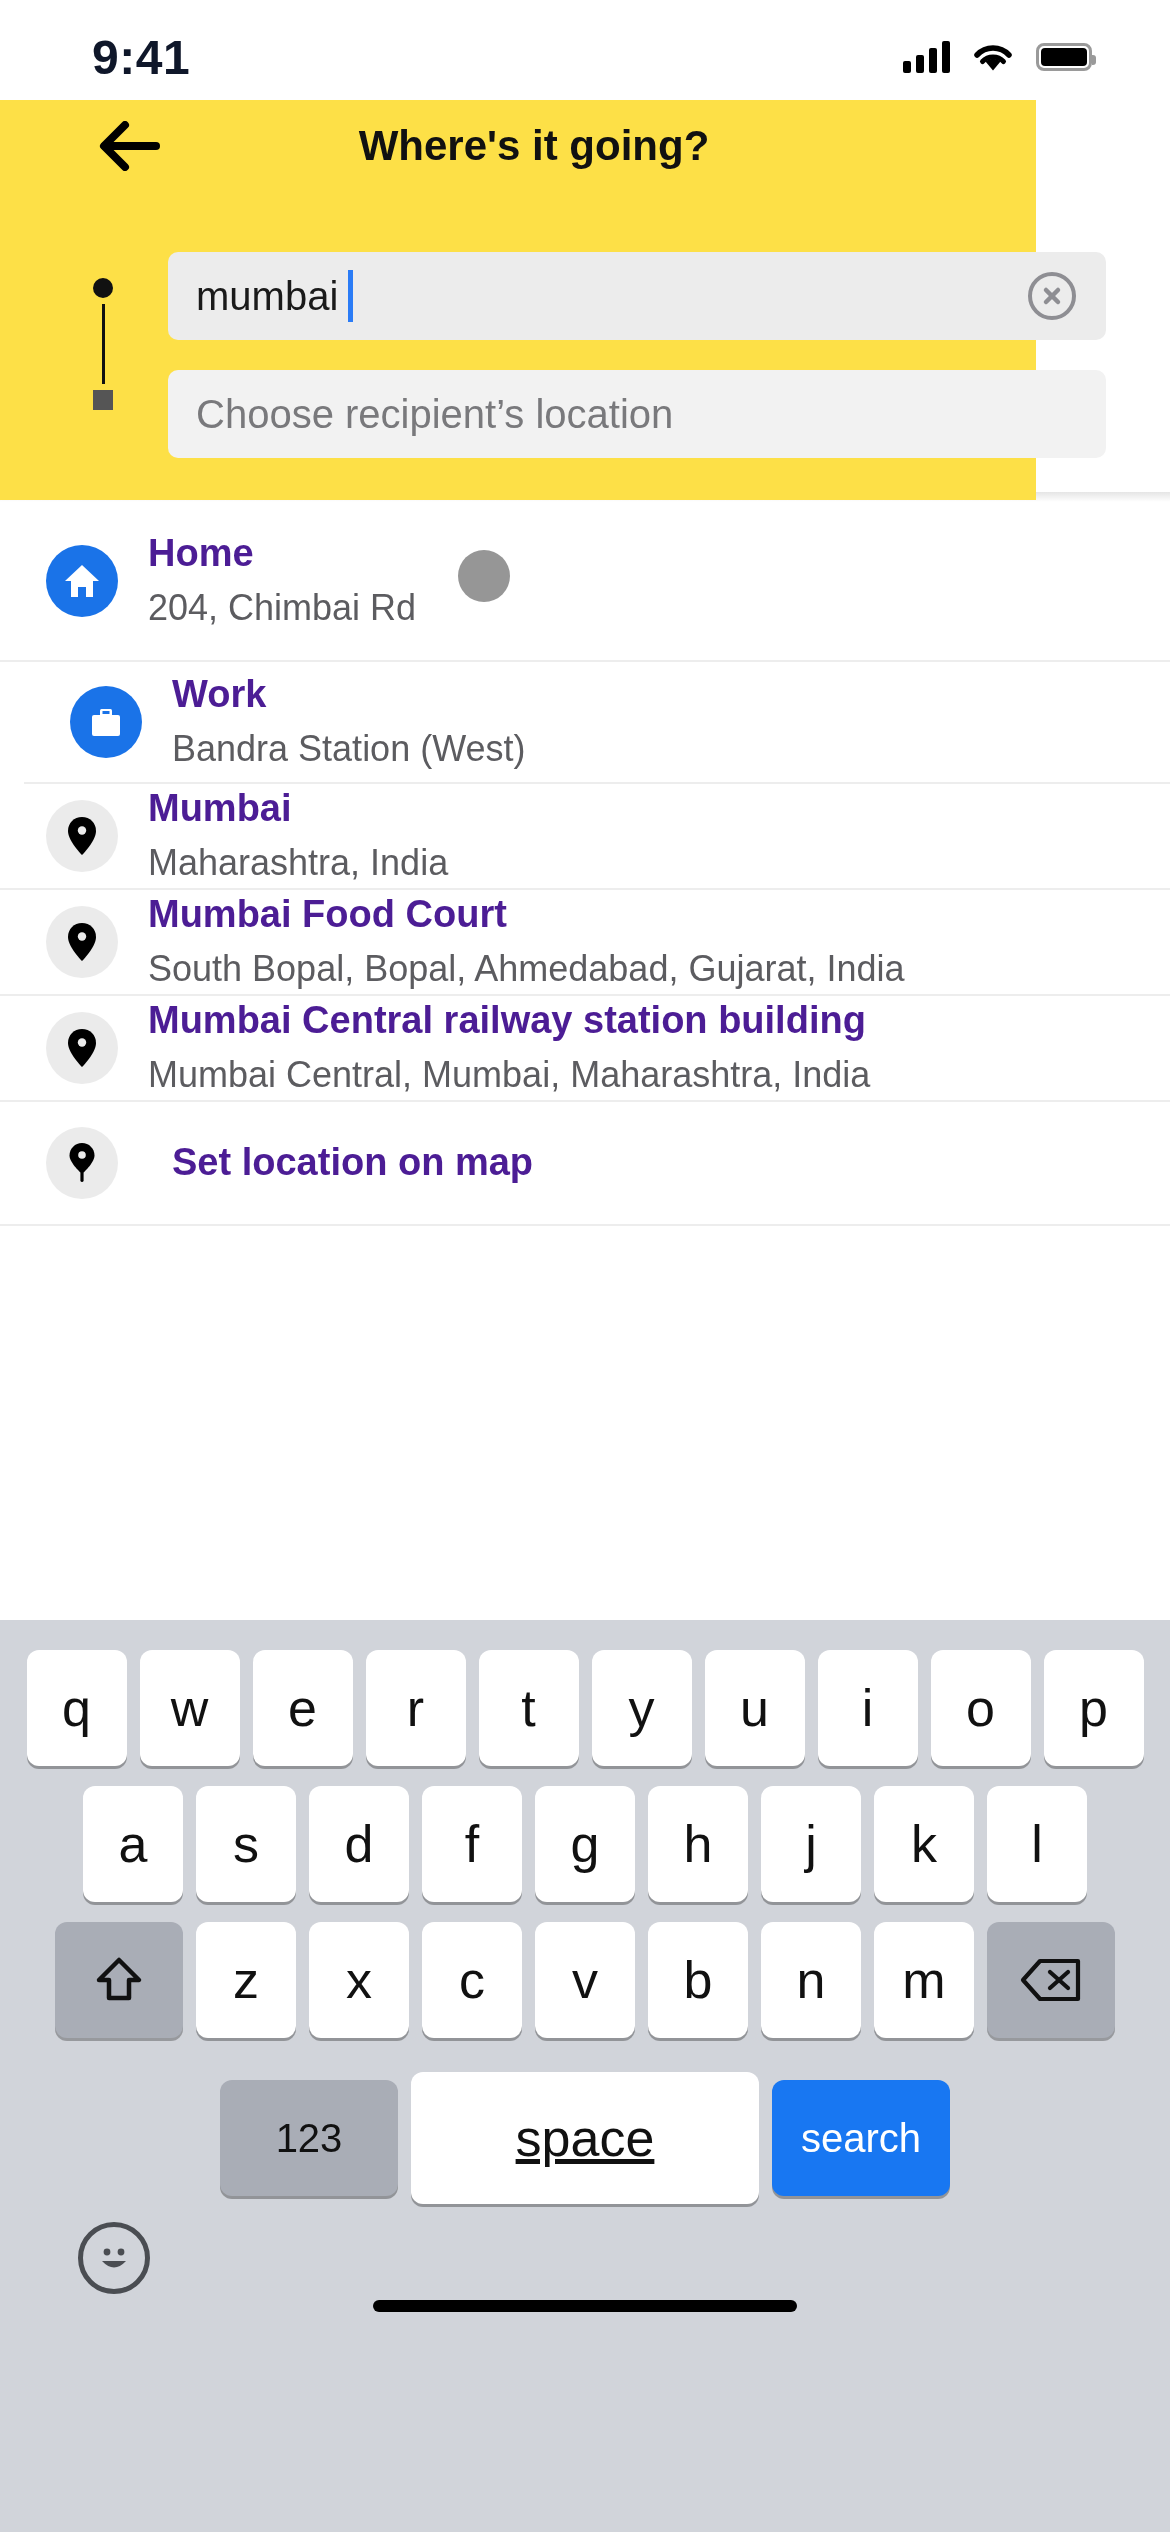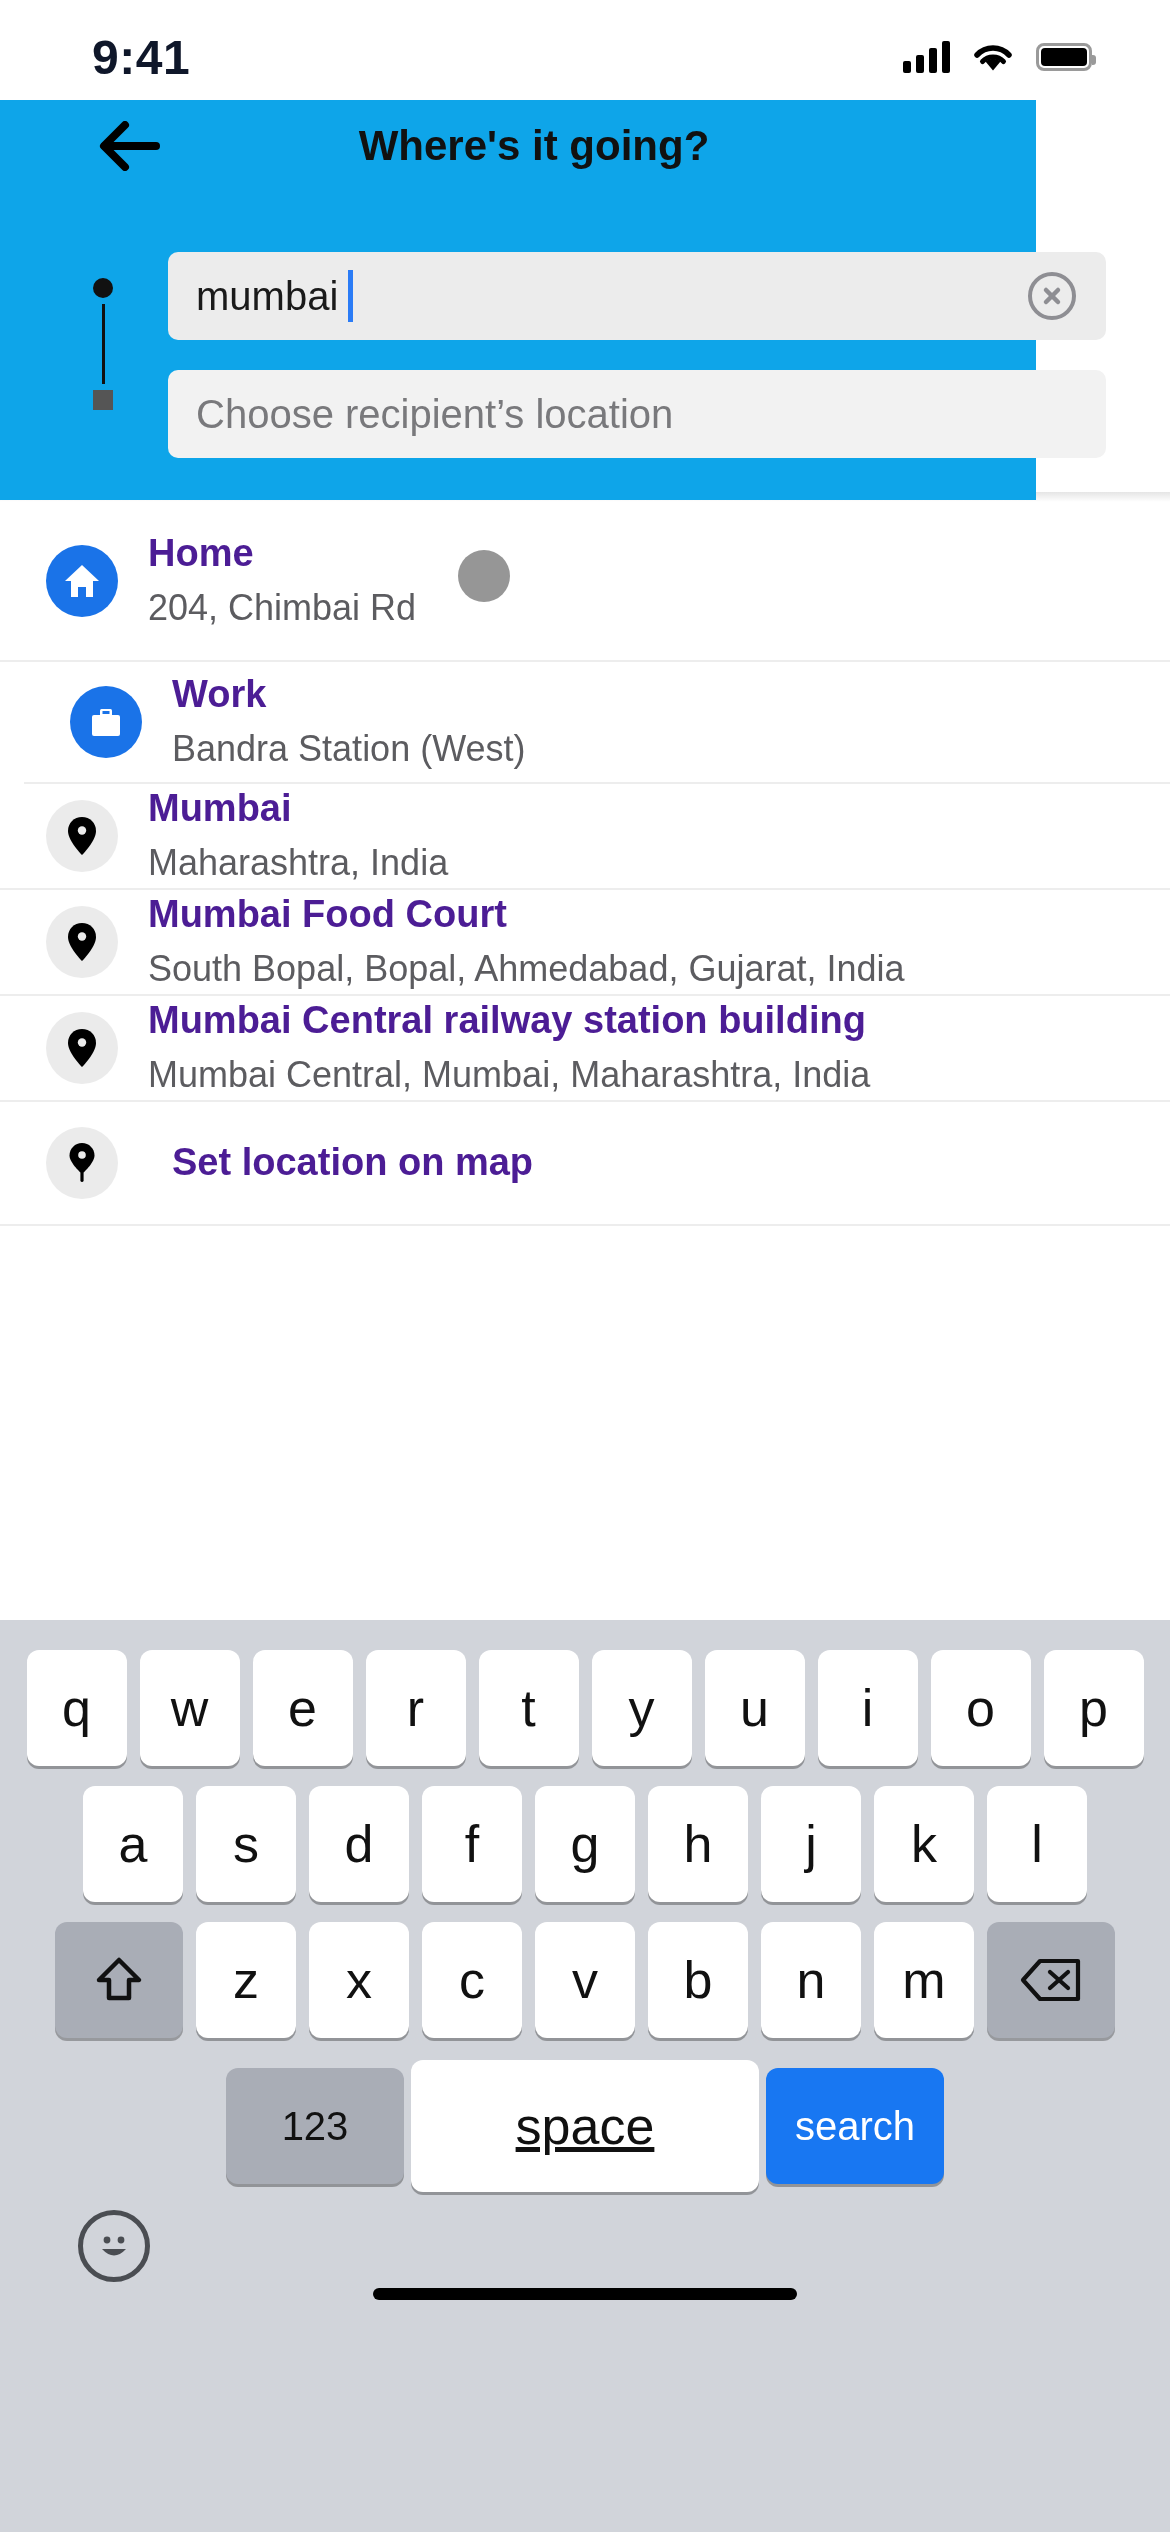--- a/index.html
+++ b/index.html
@@ -38,21 +38,21 @@
   }
   .battery::after{
     content:""; position:absolute; right:-7px; top:9px;
     width:4px; height:10px; background:#9a9a9a; border-radius:0 3px 3px 0;
   }
   .battery-fill{ width:100%; height:100%; background:#000; border-radius:4px; }
 
   
   .header-area {
     position:absolute; top:100px; left:0; width:1036px; height:400px;
-    background:#0ea5e9; z-index:5;padding-left:32px;
+    background:#fde047; z-index:5;padding-left:32px;
   }
   .navbar {
     position:relative; height:92px; display:flex; align-items:center;
   }
   .back-btn {
     position:absolute; left:62px; top:50%; transform:translateY(-50%);
     width:72px; height:72px; display:flex; align-items:center; justify-content:center;
     cursor:pointer;
   }
   .nav-title {
@@ -123,21 +123,21 @@
 
   
   .keyboard {
     position:absolute; left:0; bottom:0; width:1170px; height:912px;
     background:#d1d4da;
   }
   .kb-row { display:flex; justify-content:center; align-items:center; }
   .kb-row.r1 { padding-top:30px; gap:13px; }
   .kb-row.r2 { padding-top:20px; gap:13px; }
   .kb-row.r3 { padding-top:20px; gap:13px; }
-  .kb-row.r4 { padding-top:22px; gap:7px; }
+  .kb-row.r4 { padding-top:34px; gap:13px; }
 
   .key {
     background:#ffffff; border-radius:12px;
     box-shadow:0 3px 0 rgba(0,0,0,0.30);
     display:flex; align-items:center; justify-content:center;
     font-size:52px; color:#111; cursor:pointer;
     font-family:"Liberation Sans", sans-serif;
   }
   .key.letter { width:100px; height:116px; }
   .key.mod {

